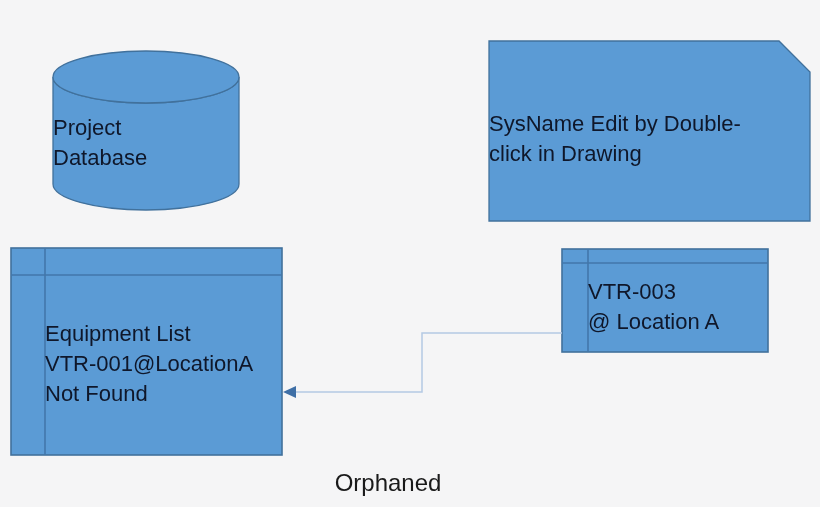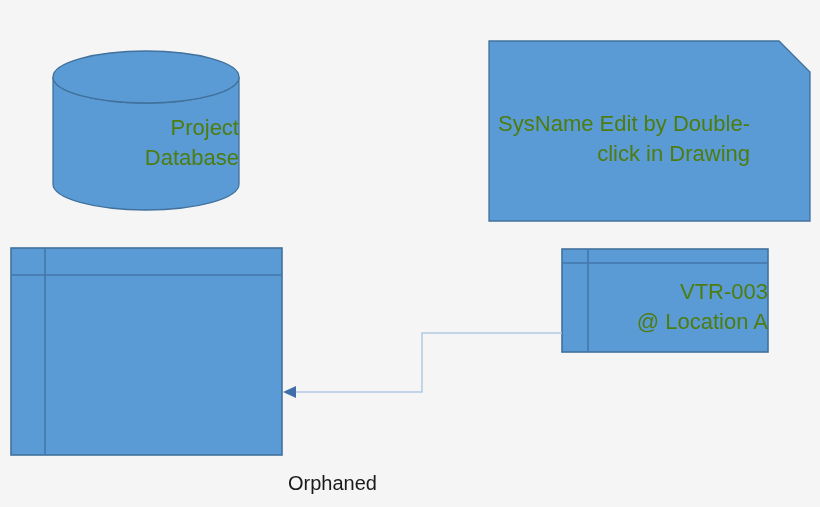--- a/index.html
+++ b/index.html
@@ -16,39 +16,40 @@
 
   .stage svg {
     position: absolute;
     left: 0; top: 0;
     width: 820px; height: 507px;
     display: block;
   }
 
   .label {
     position: absolute;
-    color: #4d7c0f;
+    color: #0f172a;
     font-size: 22px;
     line-height: 30px;
-    text-align: right;
+    text-align: left;
     white-space: pre-line;
     pointer-events: none;
   }
 
   .label--db    { left: 53px;  top: 113px; width: 186px; }
-  .label--note  { left: 469px; top: 109px; width: 281px; }
+  .label--note  { left: 489px; top: 109px; width: 281px; }
   .label--equip { left: 45px;  top: 319px; width: 237px; }
   .label--vtr   { left: 588px; top: 277px; width: 180px; }
 
   .caption {
     position: absolute;
     left: 288px; top: 468px; width: 200px;
     color: #1a1a1a;
-    font-size: 20px;
+    font-size: 24px;
     line-height: 30px;
+    text-align: center;
     white-space: pre-line;
   }
 </style>
 </head>
 <body>
 
 <div class="stage">
 
   <svg viewBox="0 0 820 507">
 
@@ -74,19 +75,22 @@
       <polygon points="283,392 296,386 296,398" fill="#3f6fa6"></polygon>
     </g>
   </svg>
 
   <div class="label label--db">Project
 Database</div>
 
   <div class="label label--note">SysName Edit by Double-
 click in Drawing</div>
 
+  <div class="label label--equip">Equipment List
+VTR-001@LocationA
+Not Found</div>
 
   <div class="label label--vtr">VTR-003
 @ Location A</div>
 
   <div class="caption">Orphaned</div>
 
 </div>
 
 </body></html>

